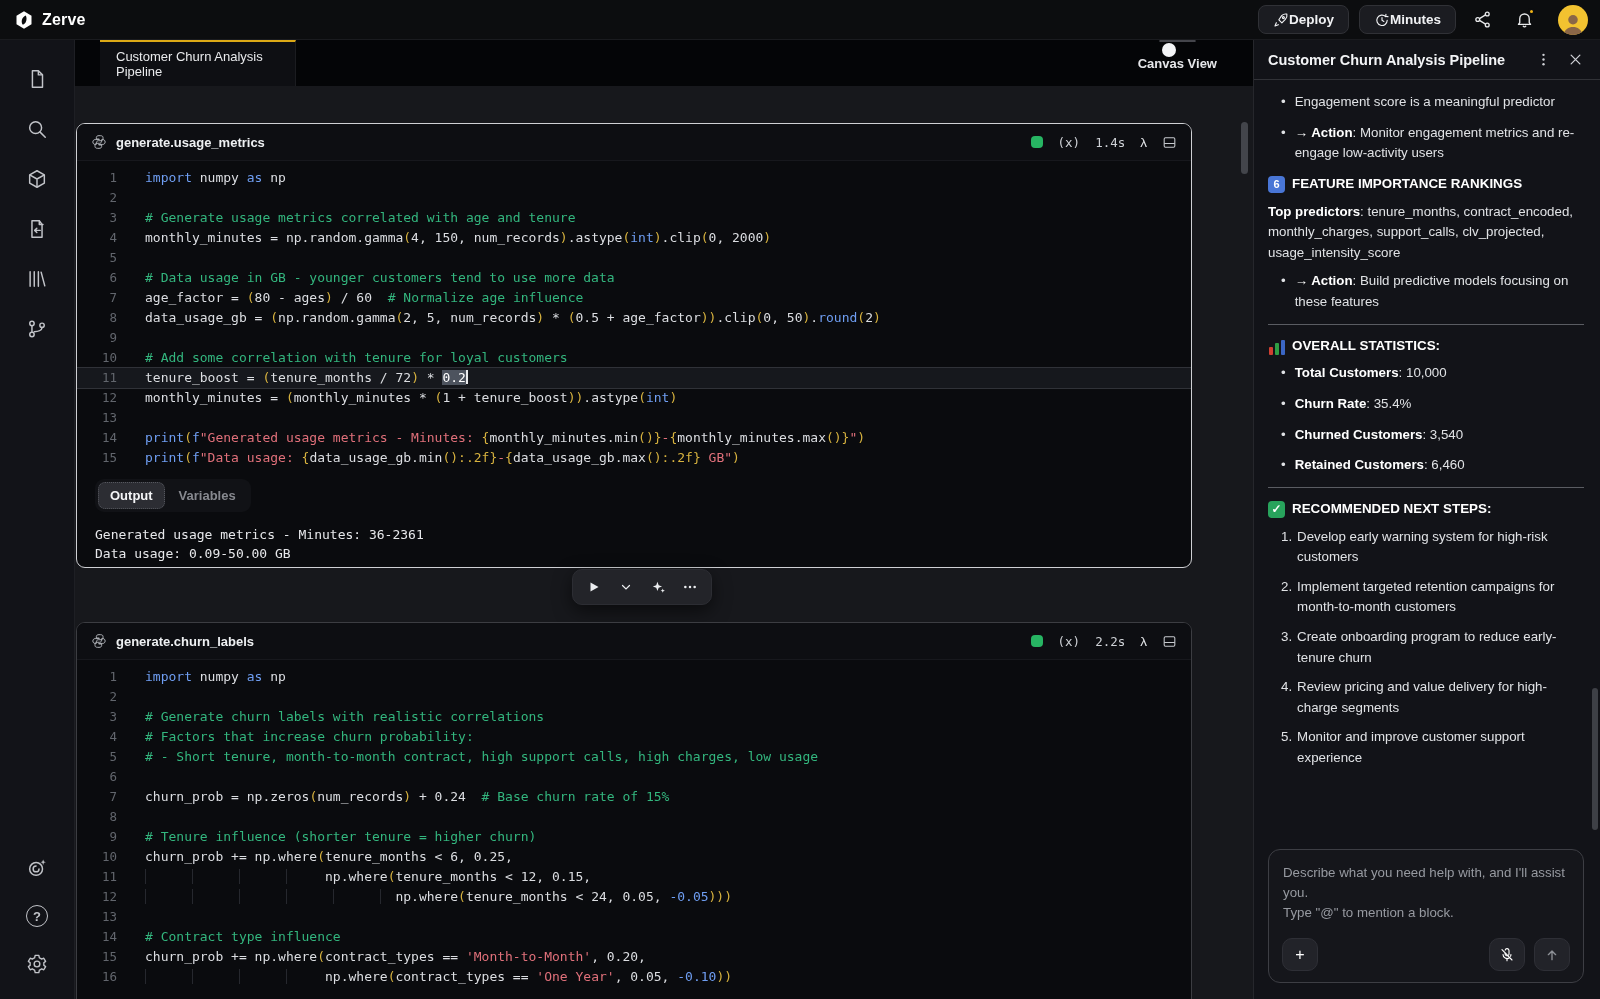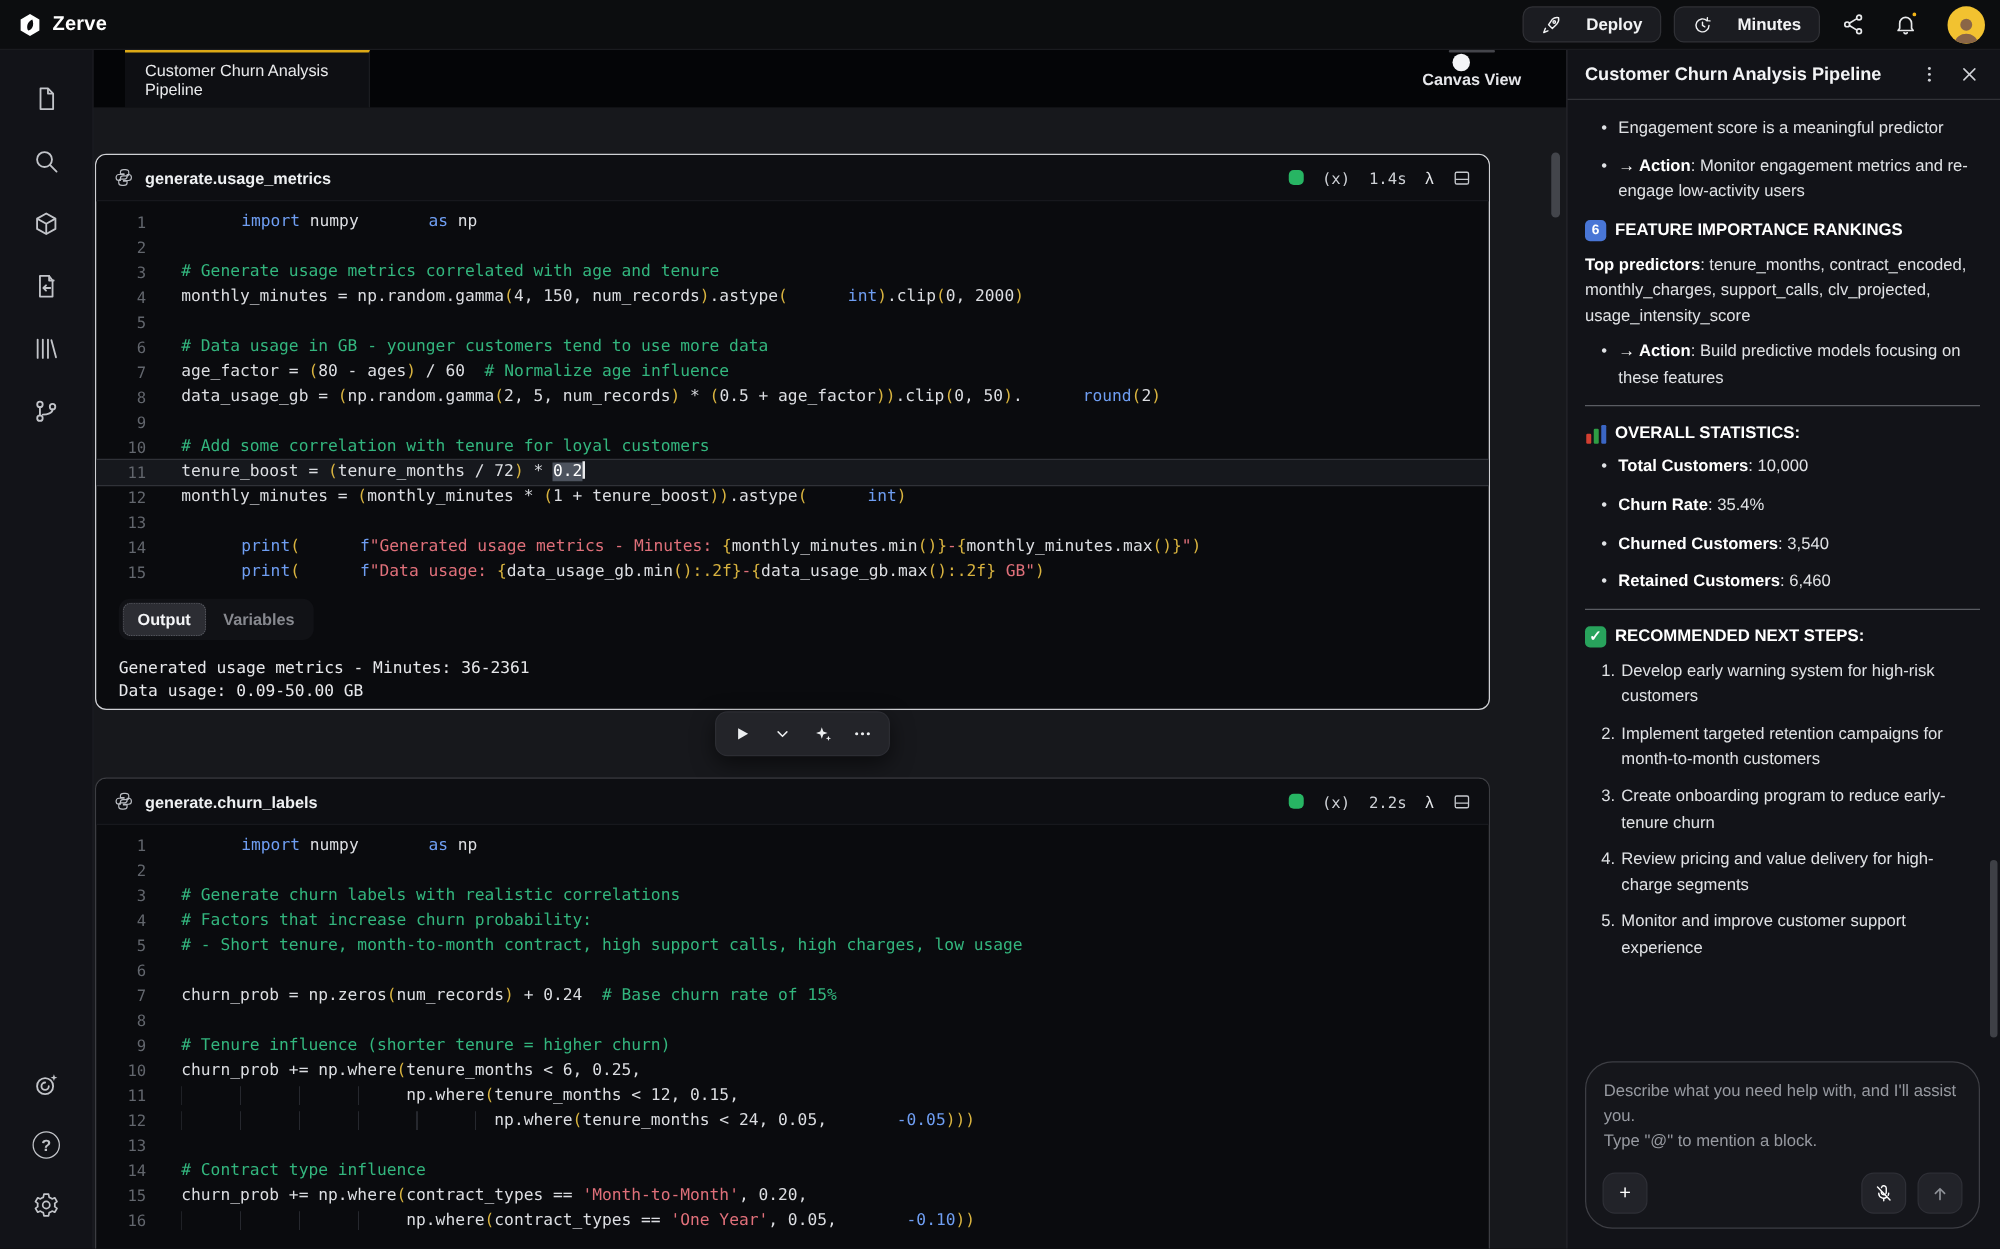--- a/index.html
+++ b/index.html
@@ -6,21 +6,21 @@
   html,body { width:1600px; height:999px; overflow:hidden; background:#101114;
     font-family:"Liberation Sans", sans-serif; -webkit-font-smoothing:antialiased; }
   .app { width:1600px; height:999px; display:flex; flex-direction:column; }
 
   
   .topbar { height:40px; background:#0c0d0f; display:flex; align-items:center;
     padding:0 12px 0 14px; border-bottom:1px solid #1a1b1f; flex:none; }
   .brand { display:flex; align-items:center; gap:8px; color:#fff; }
   .brand-name { font-size:16px; font-weight:700; letter-spacing:.2px; }
   .tb-right { margin-left:auto; display:flex; align-items:center; gap:10px; }
-  .tb-btn { display:flex; align-items:center; gap:20px; height:29px; padding:0 14px;
+  .tb-btn { display:flex; align-items:center; gap:0; height:29px; padding:0 14px;
     background:#1b1c21; border:1px solid #303136; border-radius:8px; color:#f1f2f4;
     font-size:13.5px; font-weight:700; cursor:pointer; }
   .tb-icon { width:32px; height:32px; display:flex; align-items:center; justify-content:center;
     color:#e8e9eb; position:relative; cursor:pointer; }
   .tb-icon .dot { position:absolute; top:4px; right:5px; width:7px; height:7px;
     border-radius:50%; background:#f2b417; border:2px solid #0c0d0f; }
   .avatar { width:30px; height:30px; border-radius:50%; background:#f2c230; overflow:hidden;
     display:flex; align-items:flex-end; justify-content:center; cursor:pointer; margin-left:8px; }
 
   .main { flex:1; display:flex; min-height:0; }
@@ -63,21 +63,21 @@
   .bh-lam { font-size:13.5px; color:#e4e6e9; cursor:pointer; }
   .bh-panel { color:#c6c9ce; display:flex; cursor:pointer; }
   .pyicon { color:#b9bcc2; display:flex; }
 
   .bcode { padding-top:7px; font-family:"DejaVu Sans Mono", monospace; font-size:13px; }
   .cl { display:flex; height:20px; line-height:20px; position:relative; }
   .cl .ln { width:40px; flex:none; text-align:right; color:#62666d; font-size:12.5px;
     user-select:none; }
   .cl .lc { margin-left:28px; white-space:pre; color:#dcdee2; }
   .cl.cur { background:#16181d; box-shadow:0 1px 0 0 #303238, 0 -1px 0 0 #303238; }
-  .t-kw { color:#6f9ef2;margin-left:48px; } .t-cm { color:#33b67e; } .t-pr { color:#d8b33f; }
+  .t-kw { color:#6f9ef2; } .t-cm { color:#33b67e; } .t-pr { color:#d8b33f; }
   .t-st { color:#e0707a; } .t-df { color:#dcdee2; }
   .t-sel { background:#4d535e; color:#fff; }
   .t-ws { color:transparent;
     background:repeating-linear-gradient(to right,#26282e 0,#26282e 1px,transparent 1px,transparent 47px); }
   .caret { display:inline-block; width:2px; height:14px; background:#e8e9eb; vertical-align:-2px; }
 
   .btabs { margin:11px 0 0 18px; display:inline-flex; gap:2px; background:#111216;
     border-radius:9px; padding:3px; }
   .btab { padding:5px 11px; border-radius:7px; font-size:13px; font-weight:700;
     color:#87898f; cursor:pointer; border:1px solid transparent; }
@@ -121,21 +121,21 @@
   .e-chart .bar-b { height:15px; background:#3b66c4; }
   .p-div { border-top:1px solid #5a5c62; margin:11px 0; }
   .p-oli { display:flex; gap:5px; padding-left:13px; margin:0 0 9px; }
   .p-oli .oli-n { flex:none; }
 
   .p-sugs { flex:none; padding:4px 16px 0 14px; }
   .sug { display:block; width:fit-content; padding:9px 15px; margin-bottom:10px;
     background:#17181d; border:1px solid #3d3e44; border-radius:10px; color:#f1f2f4;
     font-size:13.3px; font-weight:700; cursor:pointer; }
   .chatbox { flex:none; margin:4px 16px 16px 14px; height:134px; background:#15161b;
-    border:1px solid #3d3e44; border-radius:22px; padding:13px 14px; position:relative;
+    border:1px solid #3d3e44; border-radius:12px; padding:13px 14px; position:relative;
     cursor:text; }
   .chat-ph { color:#979aa1; font-size:13.3px; line-height:1.5; }
   .chat-controls { position:absolute; left:13px; right:13px; bottom:11px;
     display:flex; align-items:center; }
   .chat-btn { width:36px; height:33px; background:#222329; border:1px solid #2e2f36;
     border-radius:10px; display:flex; align-items:center; justify-content:center;
     color:#fff; font-size:16px; cursor:pointer; }
   .chat-spacer { flex:1; }
   .chat-btn.mic { margin-right:9px; }
   .chat-btn.send { color:#8e9197; }

